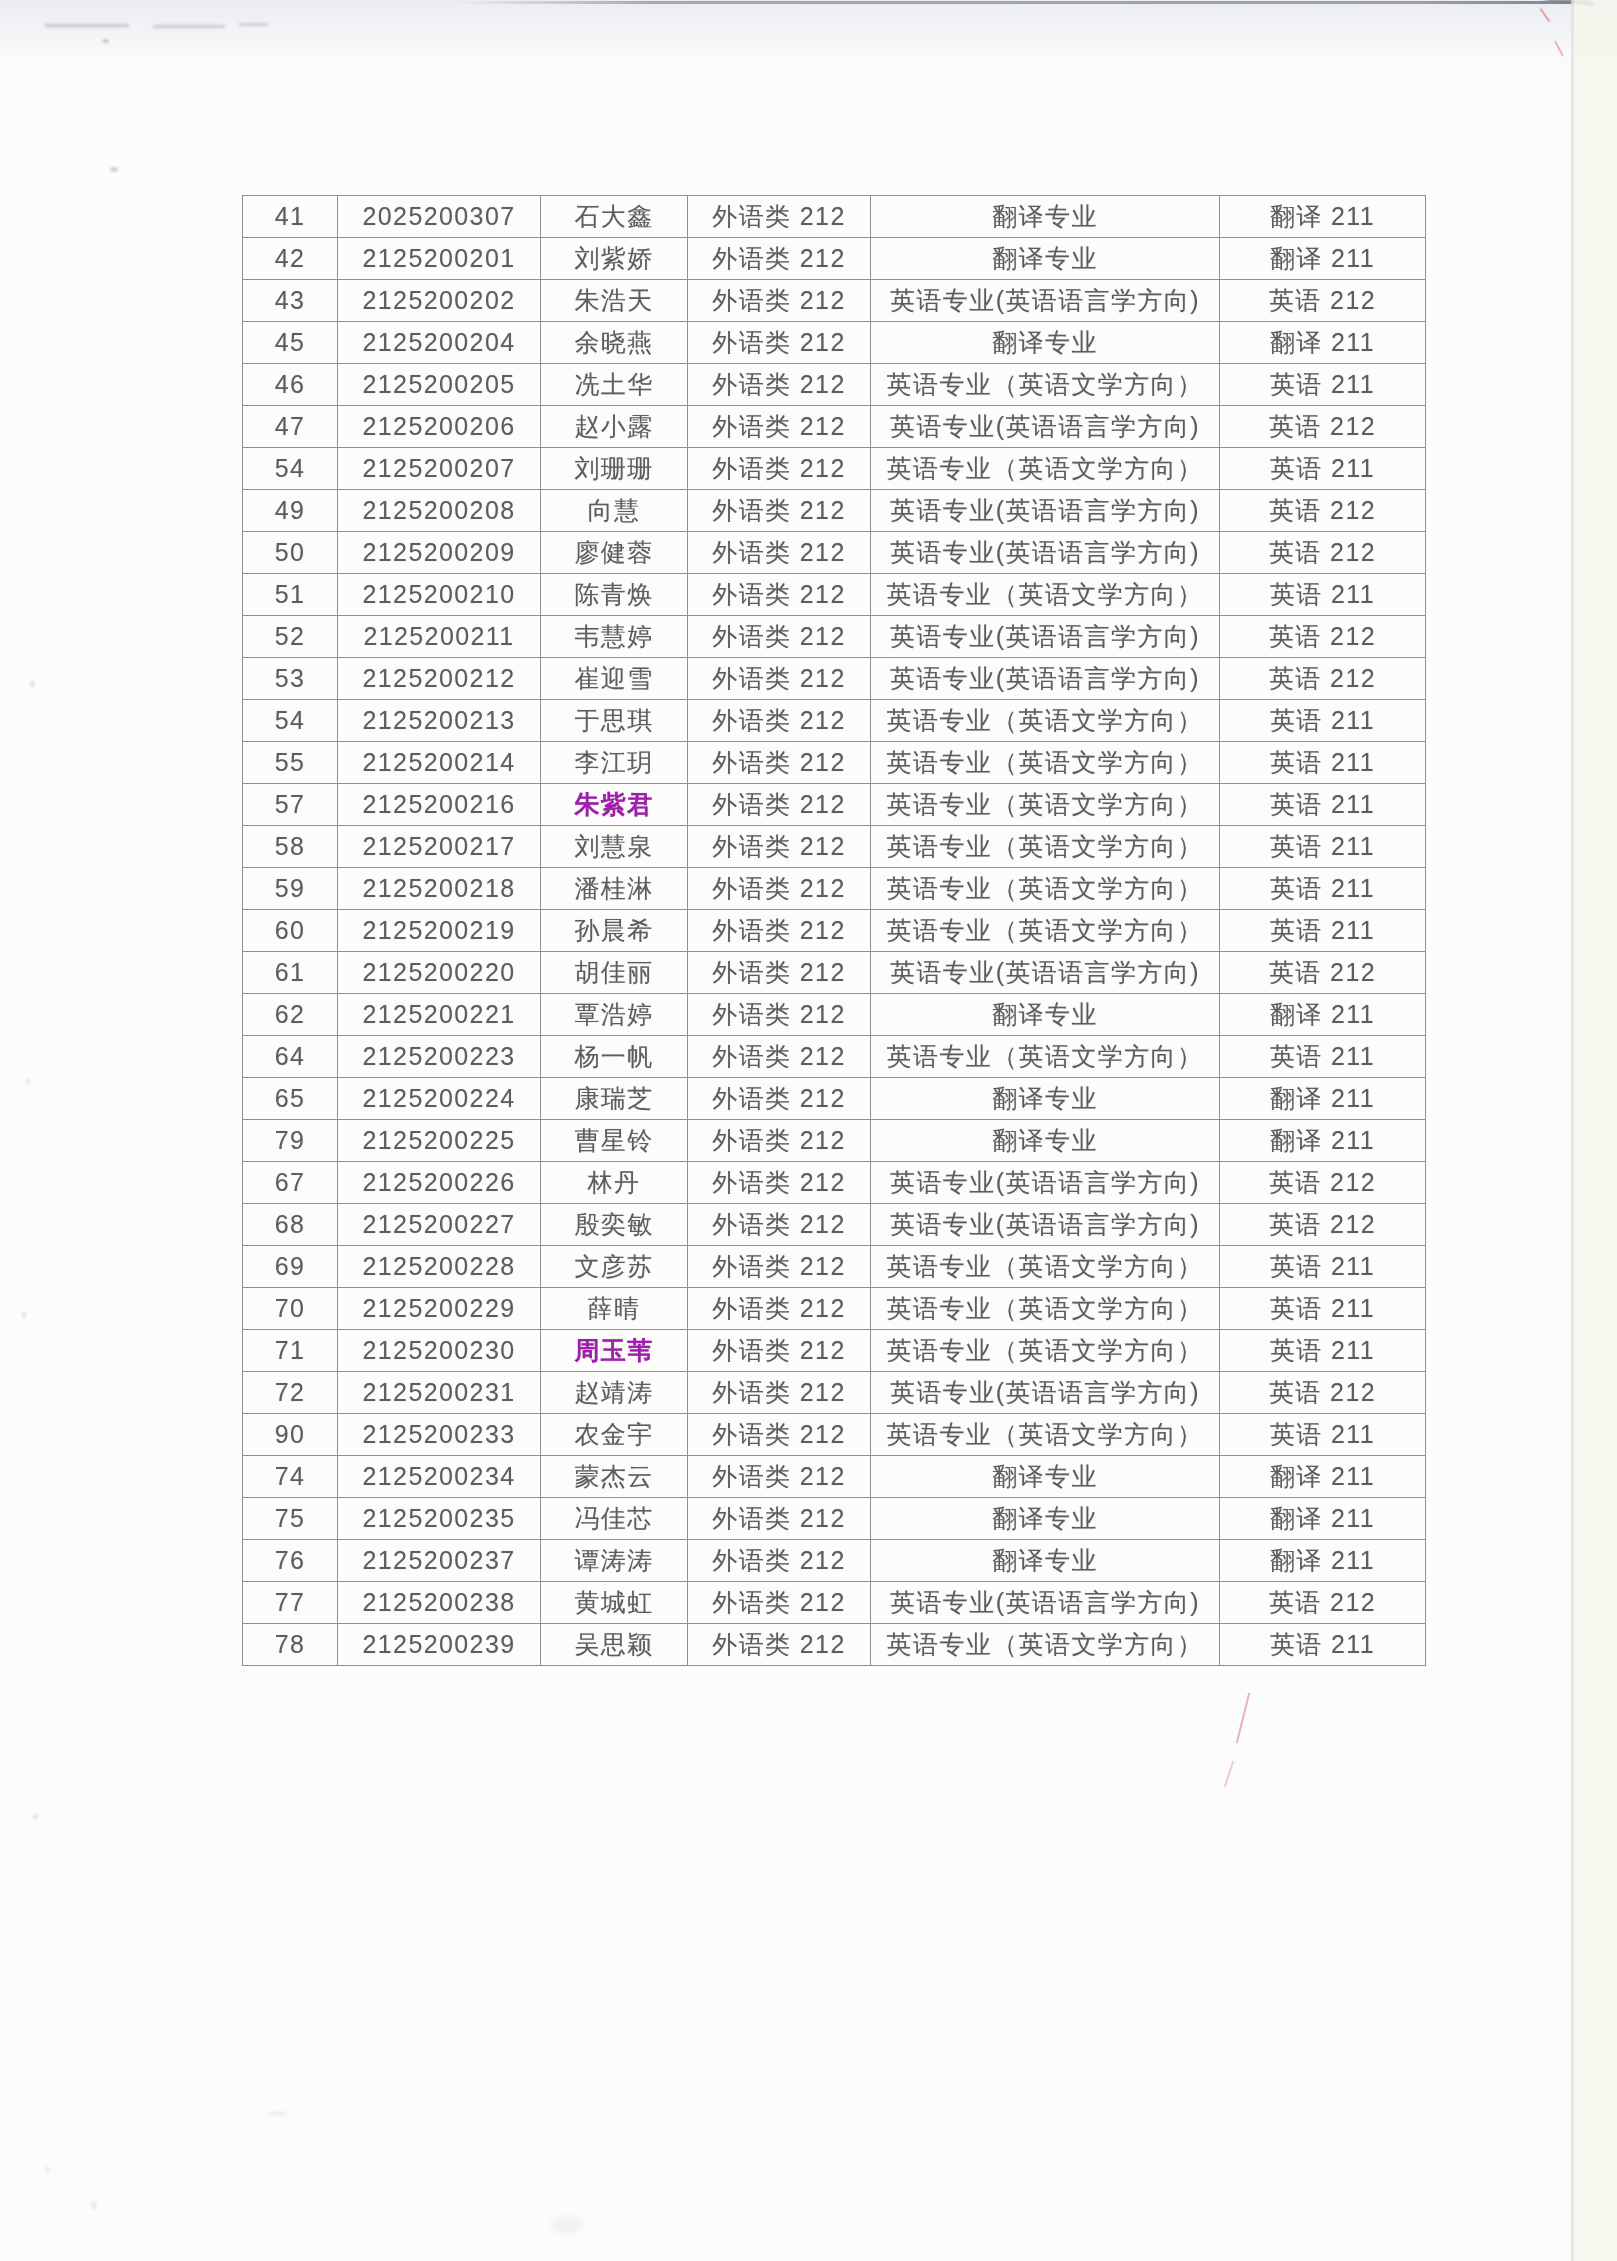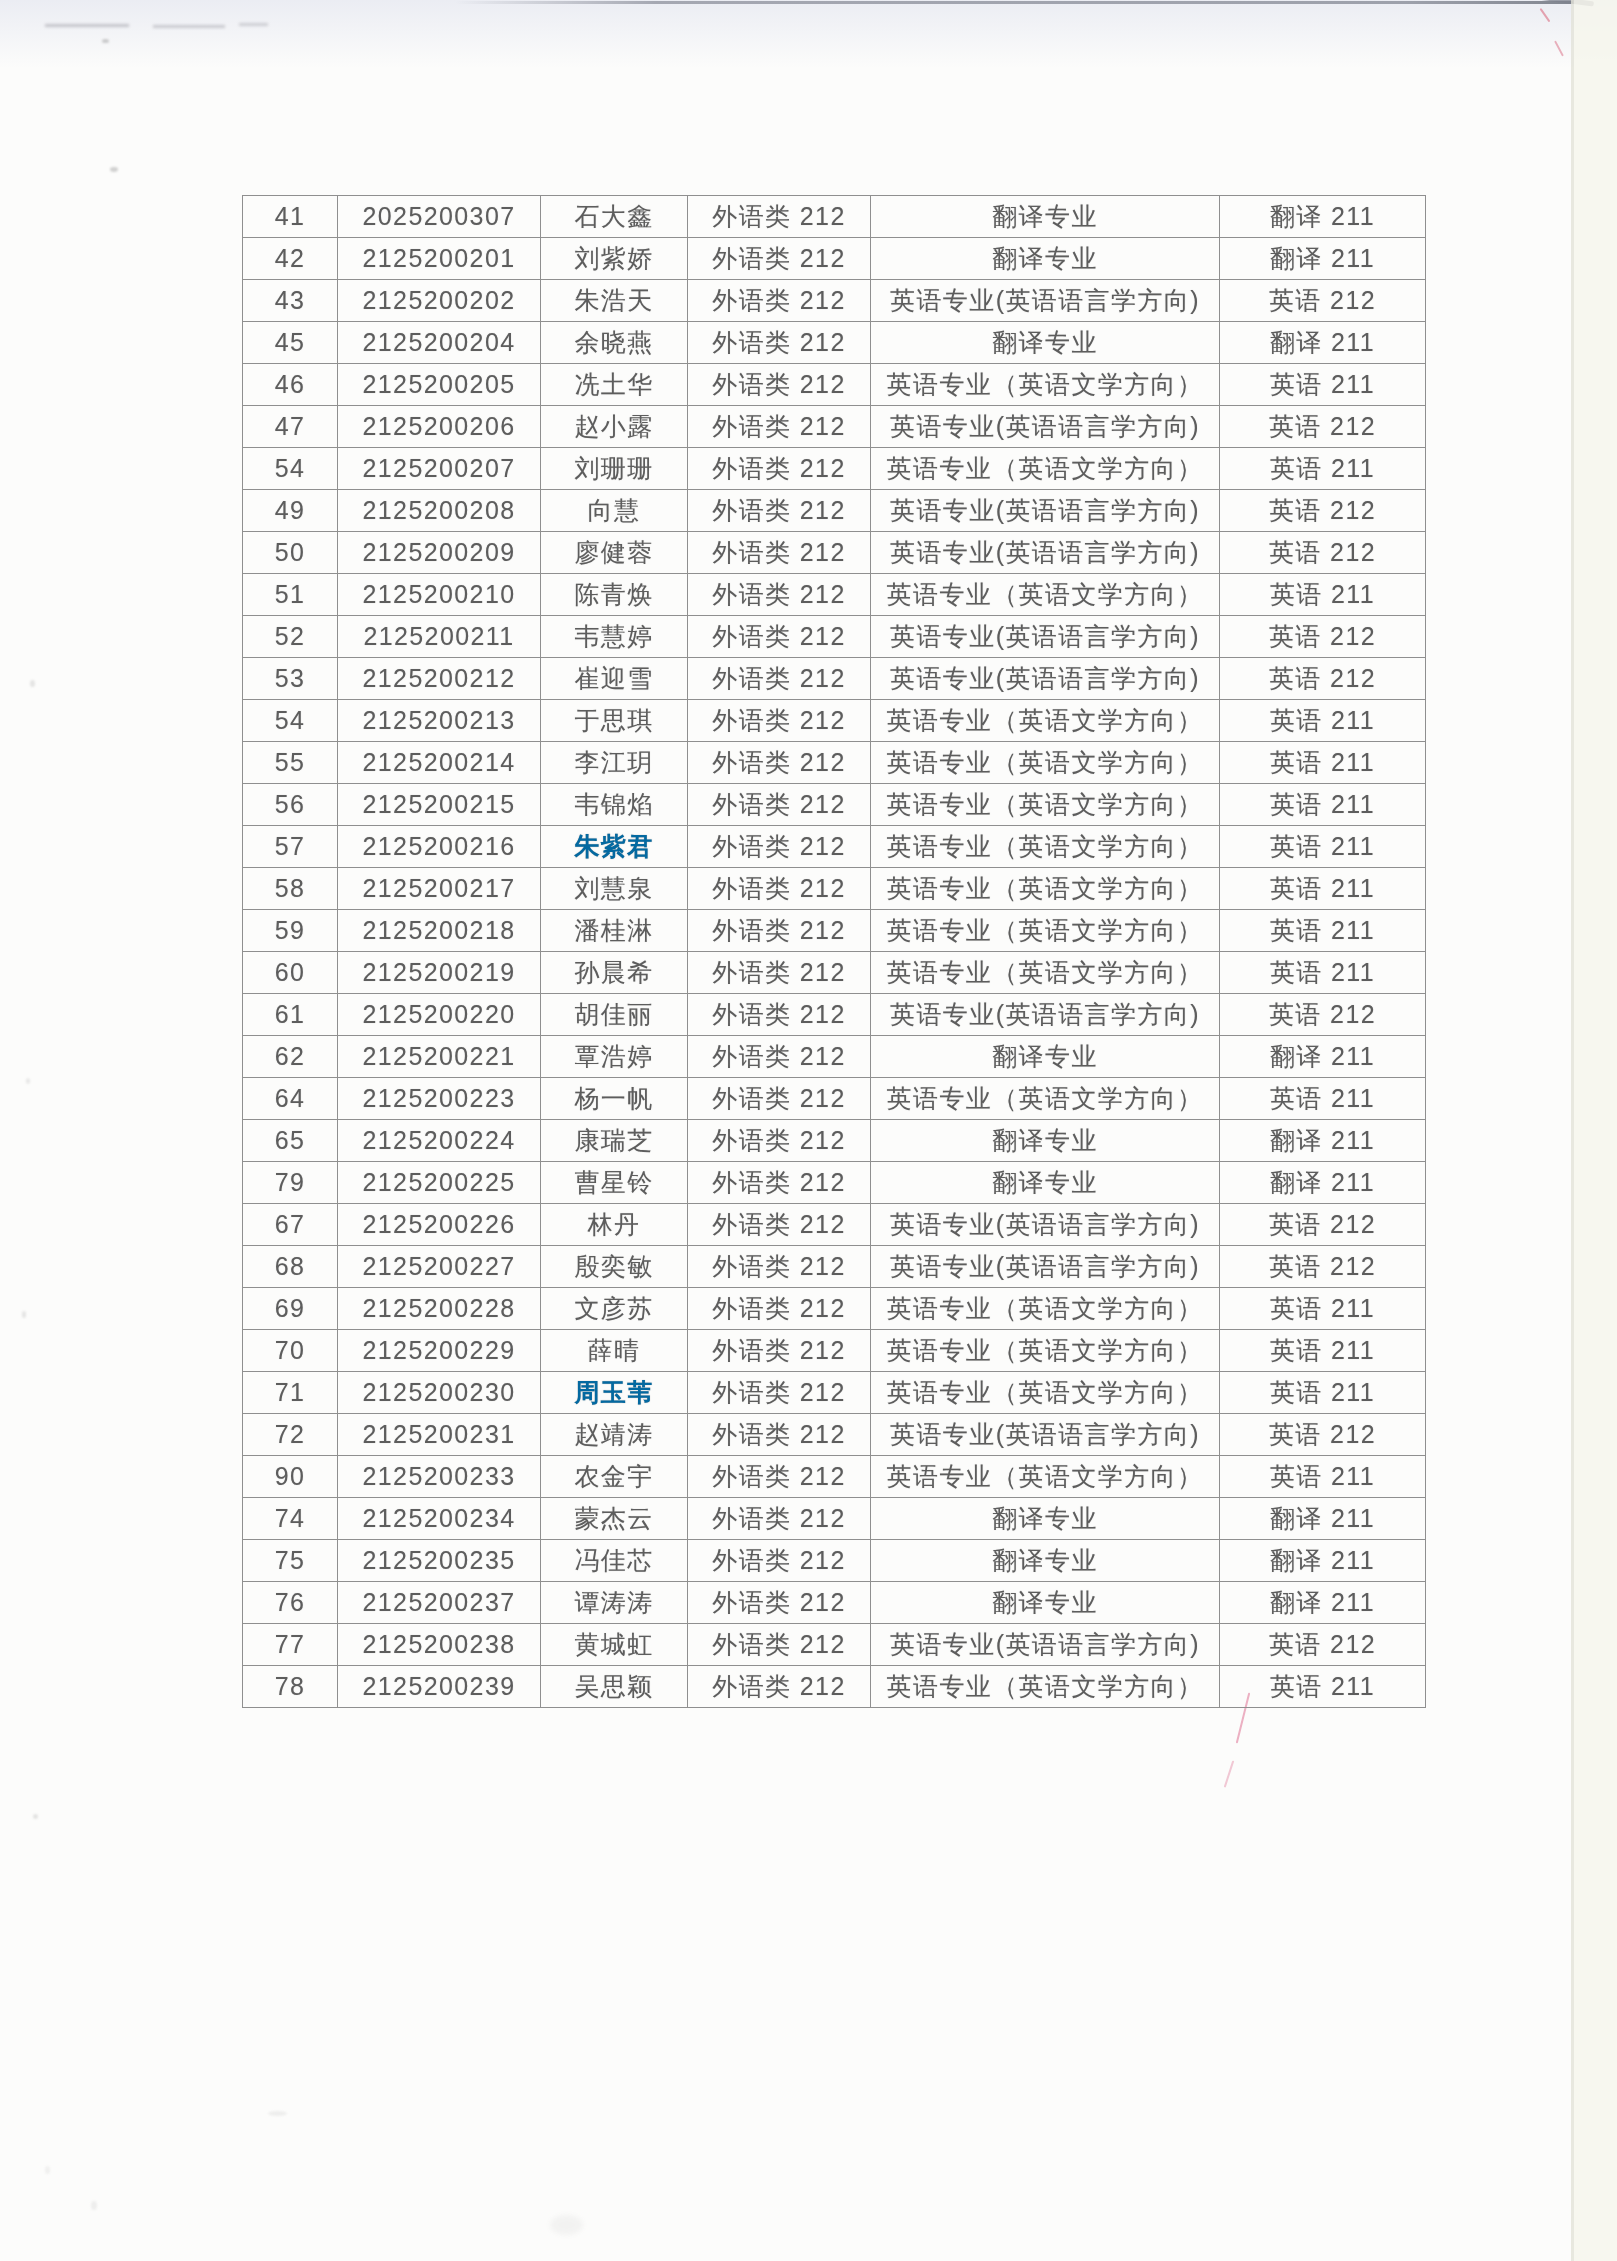--- a/index.html
+++ b/index.html
@@ -50,21 +50,21 @@
     padding: 0;
     letter-spacing: 1.4px;
     text-shadow: 0 0 1px rgba(105,105,105,.35);
     white-space: nowrap; overflow: hidden;
   }
   table.roster tr { height: 42px; }
   td.c-seq { font-size: 24px; letter-spacing: 1px; }
   td.c-id  { font-size: 25px; letter-spacing: 1.9px; }
   td.c-name { letter-spacing: 2.4px; margin-top: 12px; }
   td.c-major { text-align: left; padding-left: 12.4px; letter-spacing: 1px; font-size: 24px; }
-  tr.bold-name td.c-name { font-weight: bold; color: #0369a1; text-shadow: 0 0 1px rgba(70,70,70,.5); }
+  tr.bold-name td.c-name { font-weight: bold; color: #a21caf; text-shadow: 0 0 1px rgba(70,70,70,.5); }
 
   
   .artifact { position: absolute; pointer-events: none; }
   .smudge { background: #8a8a92; filter: blur(1.4px); }
   .dot { background: #8a8a8a; filter: blur(1px); border-radius: 50%; }
   .pink-stroke { background: var(--pink, #e79cb4); border-radius: 1.4px; }
   .red-tick { background: var(--red, #dd7f92); border-radius: 1.4px; }
 
   .a-streak1 { left: 45px;  top: 24px; width: 84px; height: 3.3px; opacity: .45; }
   .a-streak2 { left: 153px; top: 25px; width: 72px; height: 3.3px; opacity: .40; }
@@ -228,28 +228,20 @@
     <td class="c-class">英语 211</td>
   </tr>
       <tr>
     <td class="c-seq">55</td>
     <td class="c-id">2125200214</td>
     <td class="c-name">李江玥</td>
     <td class="c-category">外语类 212</td>
     <td class="c-major">英语专业（英语文学方向）</td>
     <td class="c-class">英语 211</td>
   </tr>
-      <tr>
-    <td class="c-seq">56</td>
-    <td class="c-id">2125200215</td>
-    <td class="c-name">韦锦焰</td>
-    <td class="c-category">外语类 212</td>
-    <td class="c-major">英语专业（英语文学方向）</td>
-    <td class="c-class">英语 211</td>
-  </tr>
       <tr class="bold-name">
     <td class="c-seq">57</td>
     <td class="c-id">2125200216</td>
     <td class="c-name">朱紫君</td>
     <td class="c-category">外语类 212</td>
     <td class="c-major">英语专业（英语文学方向）</td>
     <td class="c-class">英语 211</td>
   </tr>
       <tr>
     <td class="c-seq">58</td>

